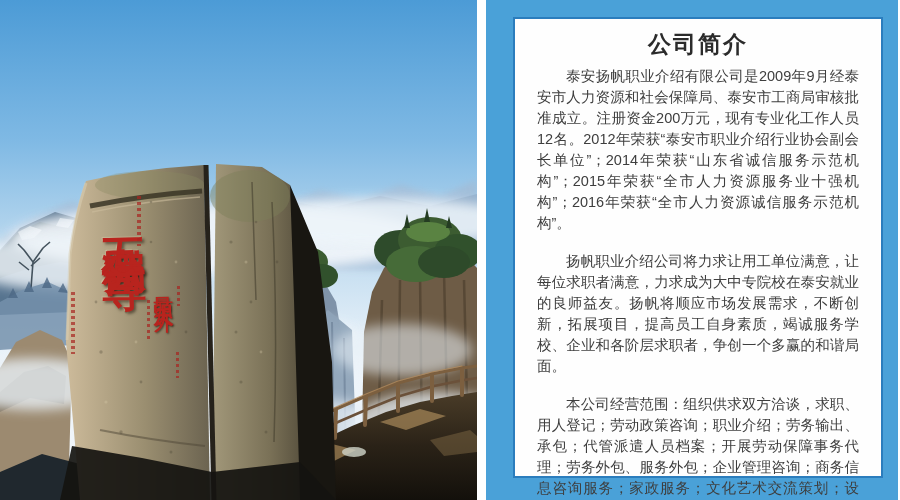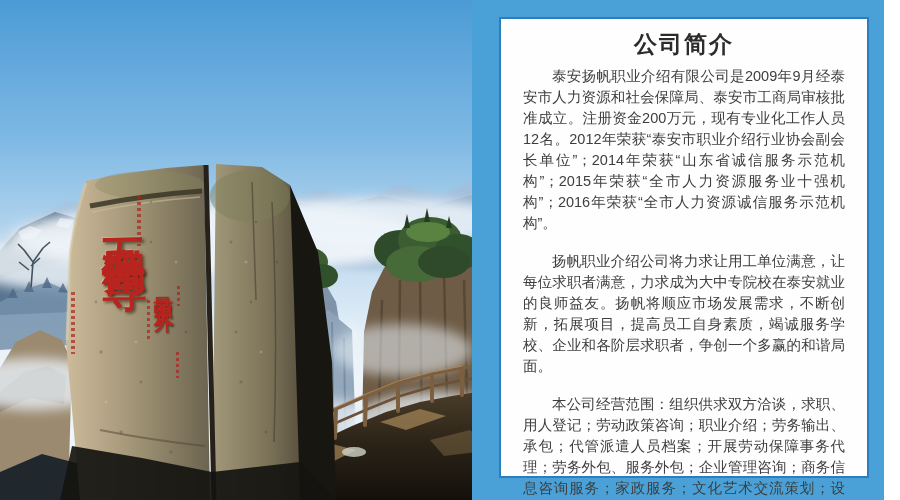--- a/index.html
+++ b/index.html
@@ -17,21 +17,21 @@
     text-shadow:1px 1px 2px rgba(35,24,12,.6);}
   .mark{position:absolute;width:4px;opacity:.7;
     background:repeating-linear-gradient(to bottom,#a8231f 0 3px,rgba(168,35,31,0) 3px 6px);}
   .mark.m1{left:137px;top:196px;height:50px;}
   .mark.m2{left:71px;top:292px;height:62px;}
   .mark.m3{left:147px;top:300px;height:42px;width:3px;}
   .mark.m4{left:177px;top:286px;height:20px;width:3px;}
   .mark.m5{left:176px;top:352px;height:26px;width:3px;}
 
   
-  .panel{position:absolute;left:472px;top:0;width:412px;height:500px;}
+  .panel{position:absolute;left:486px;top:0;width:412px;height:500px;}
   .panel-box{position:absolute;left:27px;top:17px;width:366px;height:457px;
     background:#fefefe;border:2px solid #2b7dbd;}
   .panel-title{margin:10px 0 6px;text-align:center;font-size:23px;font-weight:bold;
     color:#2b2b2b;letter-spacing:2px;}
   .panel-text{padding:0 22px;}
   .panel-text p{margin:0;font-size:14.5px;line-height:21px;color:#3e3e3e;
     text-align:justify;text-indent:2em;}
   .panel-text p + p{margin-top:17px;}
 </style>
 </head>

